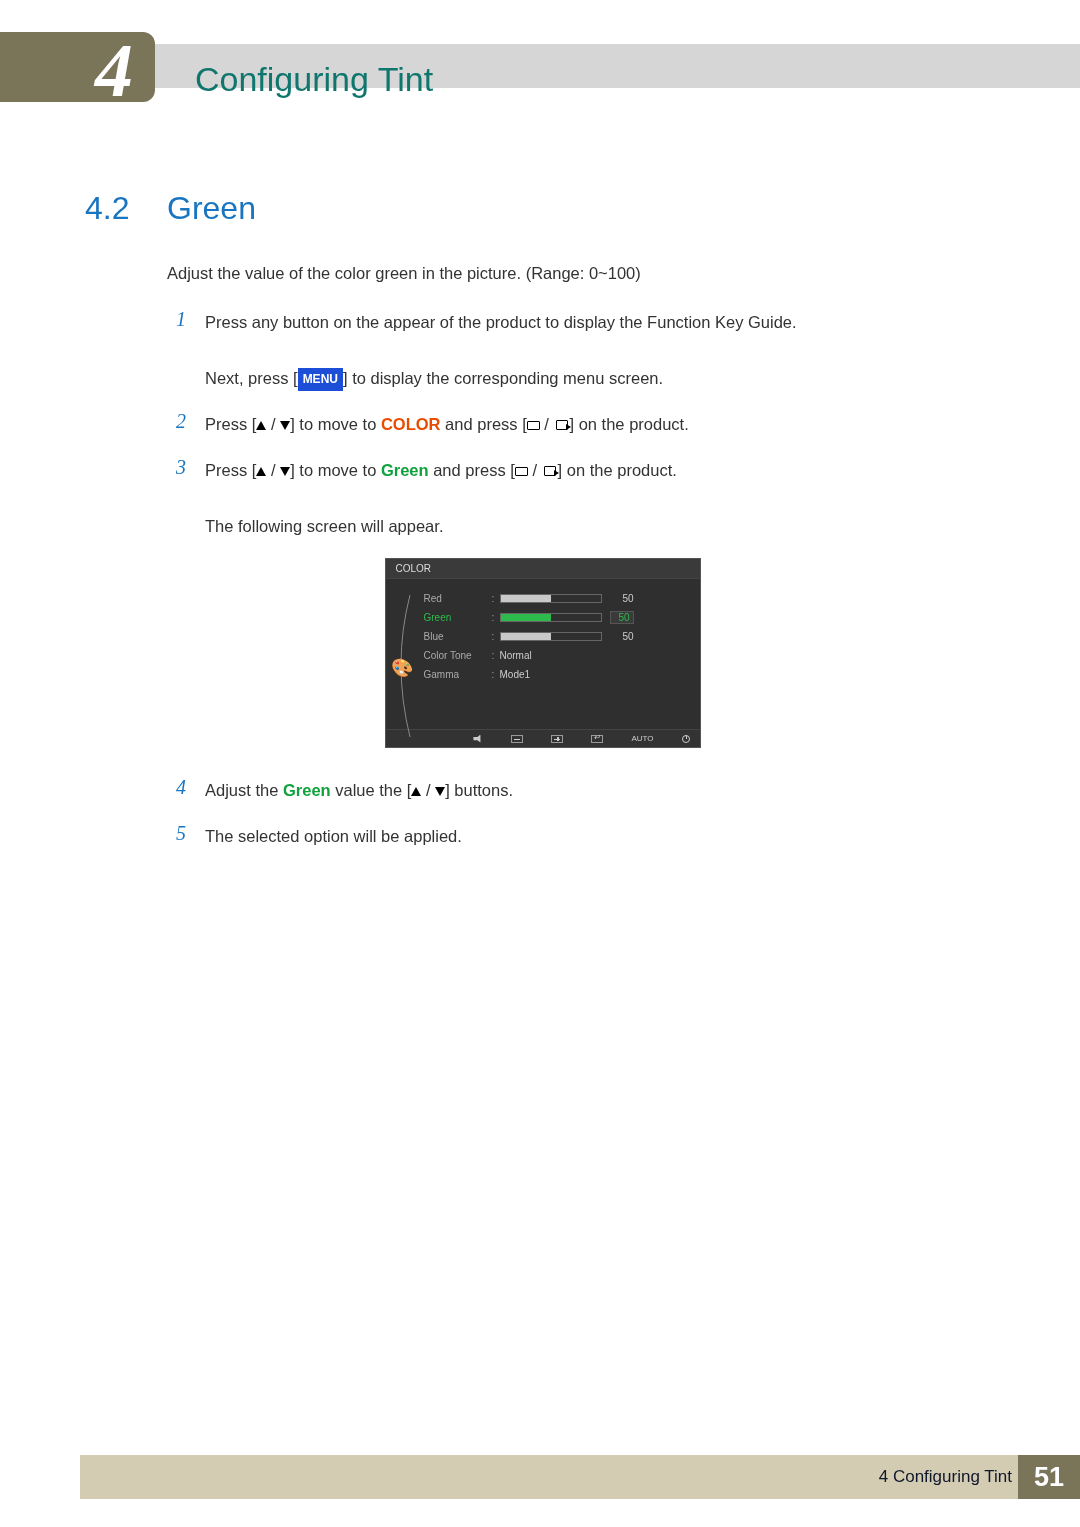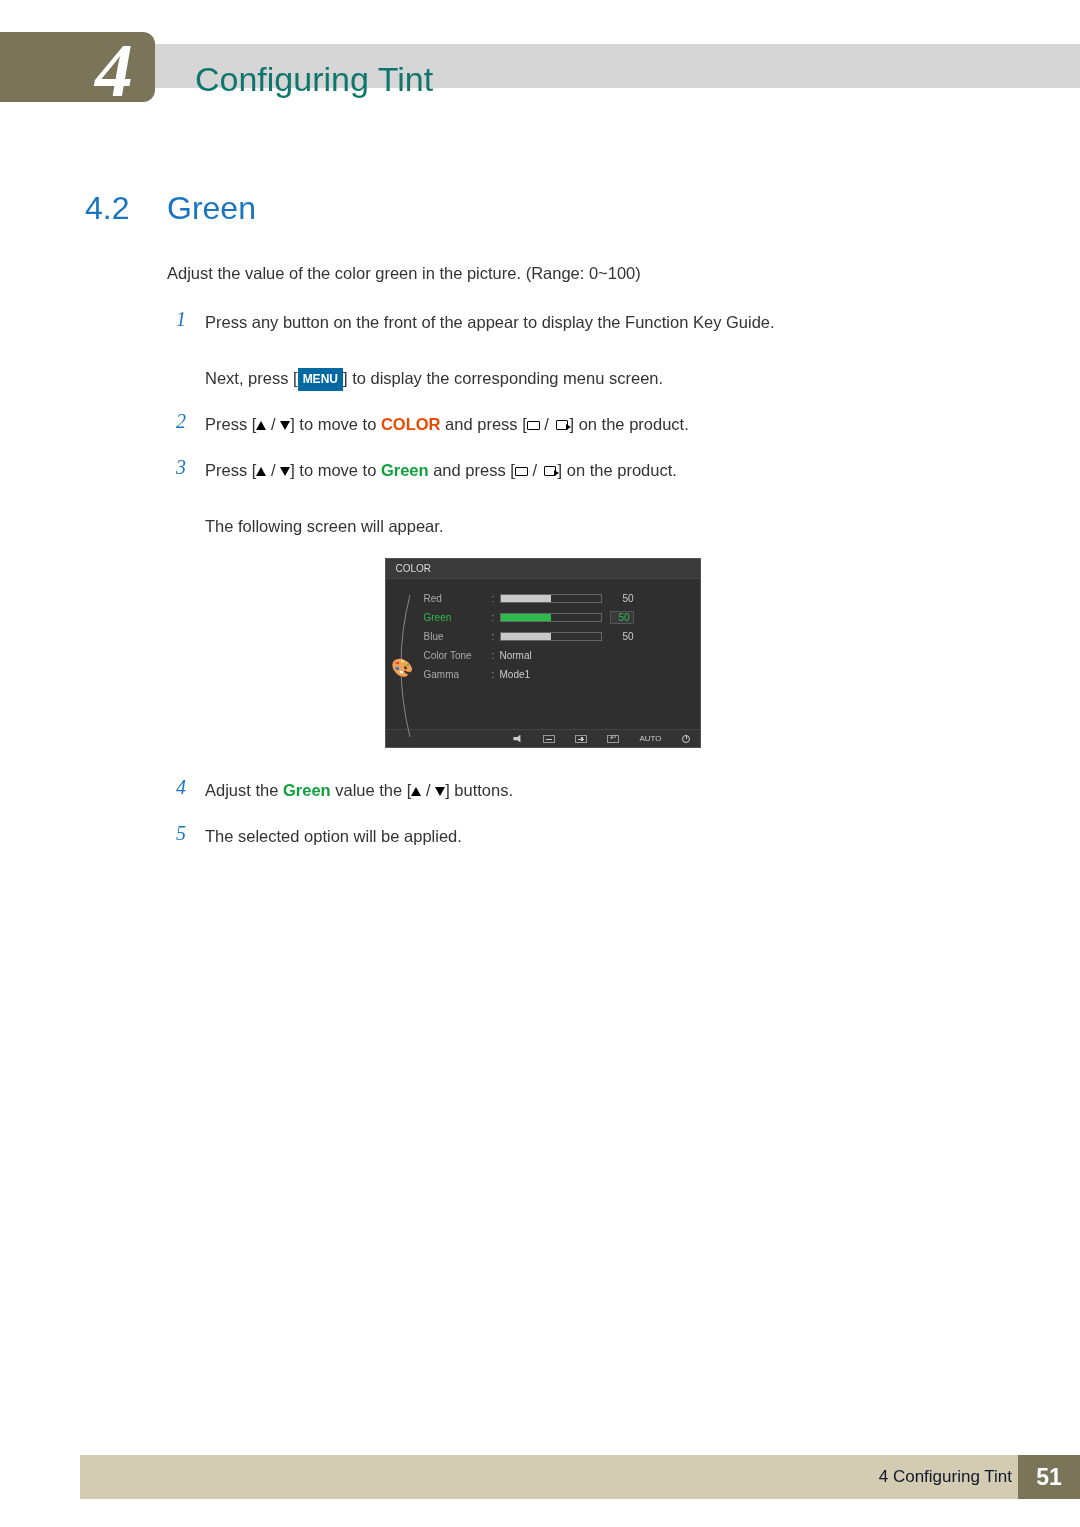--- a/index.html
+++ b/index.html
@@ -21,21 +21,21 @@
 
 .subsection-row { display: flex; align-items: baseline; margin-left: 82px; margin-top: 40px; margin-bottom: 26px; }
 .subsection-num { color: #1a75c1; font-size: 19px; font-weight: bold; width: 64px; flex-shrink: 0; }
 .subsection-title { color: #1a75c1; font-size: 19px; font-weight: bold; }
 
 .step-list { margin-left: 82px; }
 .step { display: flex; margin-bottom: 18px; }
 .step-num { color: #1a75c1; font-size: 20px; font-style: italic; font-family: Georgia, serif; width: 28px; flex-shrink: 0; text-align: center; margin-right: 10px; }
 .step-text { font-size: 16.5px; color: #333; line-height: 1.7; flex: 1; }
 
-.menu-box { display: inline-block; background: #0369a1; color: #fff; font-size: 12px; font-weight: bold; padding: 1px 5px; vertical-align: middle; }
+.menu-box { display: inline-block; background: #1d4ed8; color: #fff; font-size: 12px; font-weight: bold; padding: 1px 5px; vertical-align: middle; }
 .highlight-red { color: #e84c00; font-weight: bold; }
 .highlight-green { color: #0fa23c; font-weight: bold; }
 
 .tri-up { display:inline-block; width:0; height:0; border-left:5.5px solid transparent; border-right:5.5px solid transparent; border-bottom:9px solid #000; vertical-align: middle; }
 .tri-down { display:inline-block; width:0; height:0; border-left:5.5px solid transparent; border-right:5.5px solid transparent; border-top:9px solid #000; vertical-align: middle; }
 .icon-rect { display:inline-block; width:13px; height:9px; border:1.5px solid #000; vertical-align: middle; border-radius:1px; }
 .icon-source { display:inline-block; position:relative; width:16px; height:12px; vertical-align: middle; }
 .icon-source::before { content:""; position:absolute; left:2px; top:0; width:10px; height:8px; border:1.5px solid #000; border-radius:1px; }
 .icon-source::after { content:""; position:absolute; right:-1px; top:4px; width:0; height:0; border-top:3px solid transparent; border-bottom:3px solid transparent; border-left:5px solid #000; }
 
@@ -49,39 +49,39 @@
 .osd-row { display: flex; align-items: center; height: 19px; }
 .osd-label { width: 68px; color: #aaa; }
 .osd-row.sel .osd-label { color: #2dbb4b; }
 .osd-colon { width: 8px; color: #999; }
 .osd-bar { width: 102px; height: 9px; border: 1px solid #666; position: relative; margin-right: 8px; background: #2f2f2f; }
 .osd-bar-fill { position: absolute; left: 0; top: 0; bottom: 0; background: #c9c9c9; }
 .osd-bar-fill.green { background: #2dbb4b; }
 .osd-val { width: 24px; text-align: right; color: #ccc; }
 .osd-row.sel .osd-val { background: #3a3a3a; padding: 0 3px; color: #2dbb4b; border: 1px solid #555; }
 .osd-opt { color: #ccc; }
-.osd-footer { border-top: 1px solid #444; background: #333; height: 18px; display: flex; justify-content: flex-end; align-items: center; gap: 20px; padding: 0 10px; }
+.osd-footer { border-top: 1px solid #444; background: #333; height: 18px; display: flex; justify-content: flex-end; align-items: center; gap: 28px; padding: 0 10px; }
 .osd-footer span { color: #ccc; font-size: 8px; display:inline-flex; align-items:center; }
 .fi { display:inline-block; }
 .fi-vol { width:10px; height:8px; background:#ccc; clip-path: polygon(0 30%, 40% 30%, 70% 0, 70% 100%, 40% 70%, 0 70%); }
 .fi-minus { width:12px; height:8px; border:1px solid #999; position:relative; }
 .fi-minus::after{content:"";position:absolute;left:2px;right:2px;top:3px;height:1.5px;background:#ccc;}
 .fi-plus { width:12px; height:8px; border:1px solid #999; position:relative; }
 .fi-plus::before{content:"";position:absolute;left:2px;right:2px;top:3px;height:1.5px;background:#ccc;}
 .fi-plus::after{content:"";position:absolute;top:1px;bottom:1px;left:5px;width:1.5px;background:#ccc;}
 .fi-ret { width:12px; height:8px; border:1px solid #999; position:relative; }
 .fi-ret::after{content:"↵";position:absolute;left:1px;top:-3px;color:#ccc;font-size:8px;}
 .fi-pwr { width:8px;height:8px;border:1px solid #ccc;border-radius:50%;position:relative;}
 .fi-pwr::after{content:"";position:absolute;left:3px;top:-1px;width:1.5px;height:4px;background:#ccc;}
 
 .footer { position: absolute; bottom: 28px; left: 0; right: 0; height: 44px; }
 .footer-beige { position: absolute; left: 80px; right: 0; top: 0; height: 44px; background: #d4ccb2; display: flex; align-items: center; justify-content: flex-end; }
 .footer-text { color: #0f172a; font-size: 17px; margin-right: 6px; }
 .footer-olive { background: #7a7458; height: 44px; width: 62px; display: flex; align-items: center; justify-content: center; }
-.footer-page { color: #fff; font-size: 23px; font-weight: bold; }
+.footer-page { color: #fff; font-size: 27px; font-weight: bold; }
 </style>
 </head>
 <body>
 
 <div class="header-bar">
   <div class="header-gray"></div>
   <div class="header-olive"></div>
   <div class="chapter-num">4</div>
   <div class="chapter-title">Configuring Tint</div>
 </div>
@@ -92,21 +92,21 @@
     <div class="section-title">Green</div>
   </div>
 
   <p class="body-text">Adjust the value of the color green in the picture. (Range: 0~100)</p>
 
 
   <div class="step-list">
     <div class="step">
       <div class="step-num">1</div>
       <div class="step-text">
-        <span>Press any button on the front of the appear to display the Function Key Guide.</span><br><br>
+        <span>Press any button on the appear of the product to display the Function Key Guide.</span><br><br>
         <span>Next, press [</span><span class="menu-box">MENU</span><span>] to display the corresponding menu screen.</span>
       </div>
     </div>
 
     <div class="step">
       <div class="step-num">2</div>
       <div class="step-text">
         <span>Press [</span><span class="tri-up"></span> / <span class="tri-down"></span><span>] to move to </span><span class="highlight-red">COLOR</span><span> and press [</span><span class="icon-rect"></span> / <span class="icon-source"></span><span>] on the product.</span>
       </div>
     </div>

